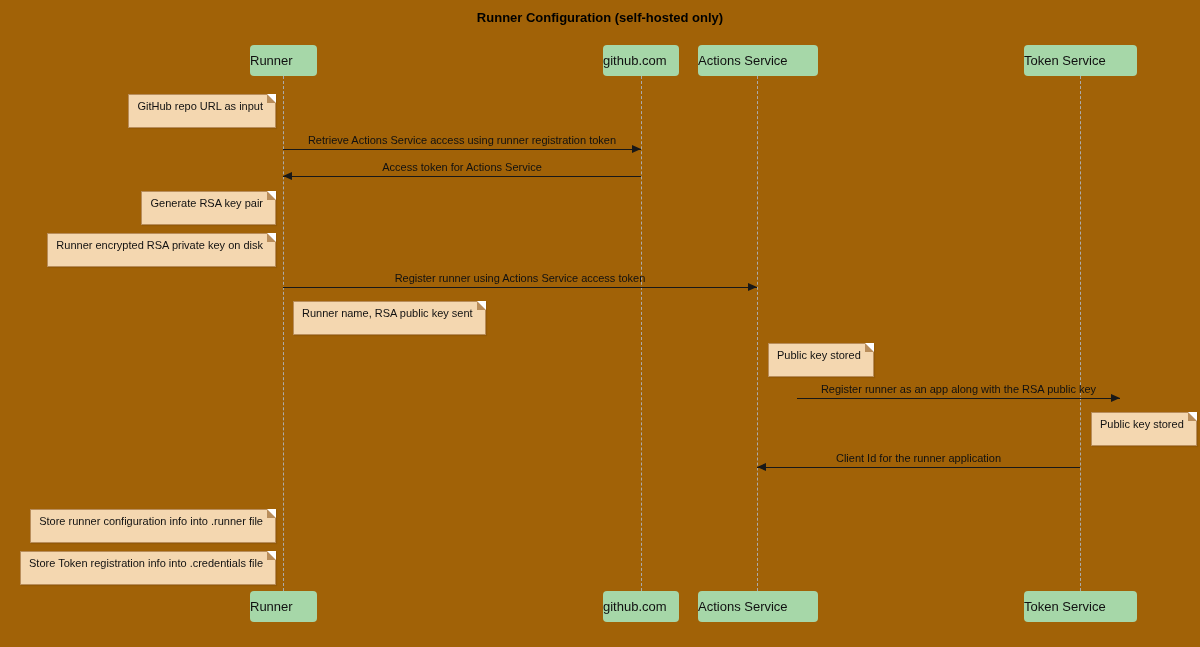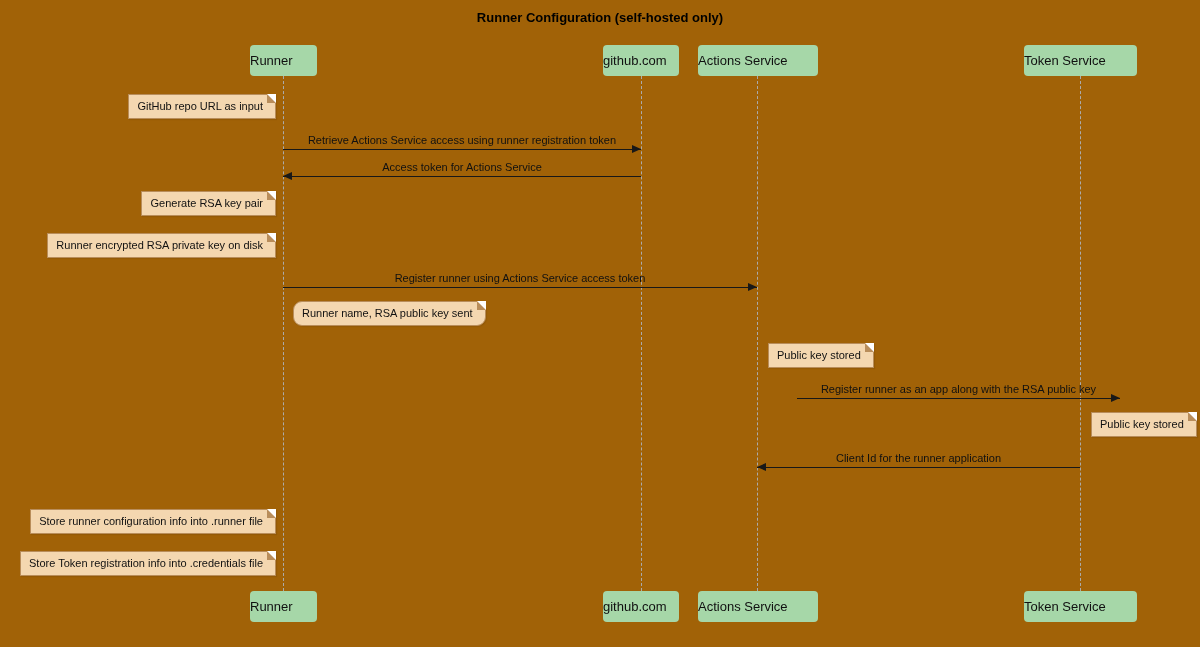--- a/index.html
+++ b/index.html
@@ -73,21 +73,21 @@
     left: 0;
     border-right: 9px solid var(--arrow, #181818);
   }
   .note {
     position: absolute;
     box-sizing: border-box;
     background: var(--note-fill, #f4d7b0);
     border: 1px solid var(--note-border, #b98d5a);
     font-size: 11px;
     line-height: 13px;
-    padding: 5px 12px 5px 8px;
+    padding: 5px 12px 14px 8px;
     white-space: nowrap;
     text-align: center;
     color: #111111;
     box-shadow: 1px 1px 1px rgba(0,0,0,0.08);
   }
   .note::before {
     content: "";
     position: absolute;
     top: -1px;
     right: -1px;
@@ -137,21 +137,21 @@
   <div class="message" style="left:757px; top:452px; width:323px;">
     <div class="label">Client Id for the runner application</div>
     <div class="line"></div>
     <div class="head left"></div>
   </div>
 
 
   <div class="note" style="right:924px; top:94px;">GitHub repo URL as input</div>
   <div class="note" style="right:924px; top:191px;">Generate RSA key pair</div>
   <div class="note" style="right:924px; top:233px;">Runner encrypted RSA private key on disk</div>
-  <div class="note" style="left:293px; top:301px;border-radius:9px;">Runner name, RSA public key sent</div>
+  <div class="note" style="left:293px; top:301px;">Runner name, RSA public key sent</div>
   <div class="note" style="left:768px; top:343px;">Public key stored</div>
   <div class="note" style="left:1091px; top:412px;">Public key stored</div>
   <div class="note" style="right:924px; top:509px;">Store runner configuration info into .runner file</div>
   <div class="note" style="right:924px; top:551px;">Store Token registration info into .credentials file</div>
 
   <div class="participant" style="left:250px; top:45px; width:67px;">Runner</div>
   <div class="participant" style="left:603px; top:45px; width:76px;">github.com</div>
   <div class="participant" style="left:698px; top:45px; width:120px;">Actions Service</div>
   <div class="participant" style="left:1024px; top:45px; width:113px;">Token Service</div>
 

